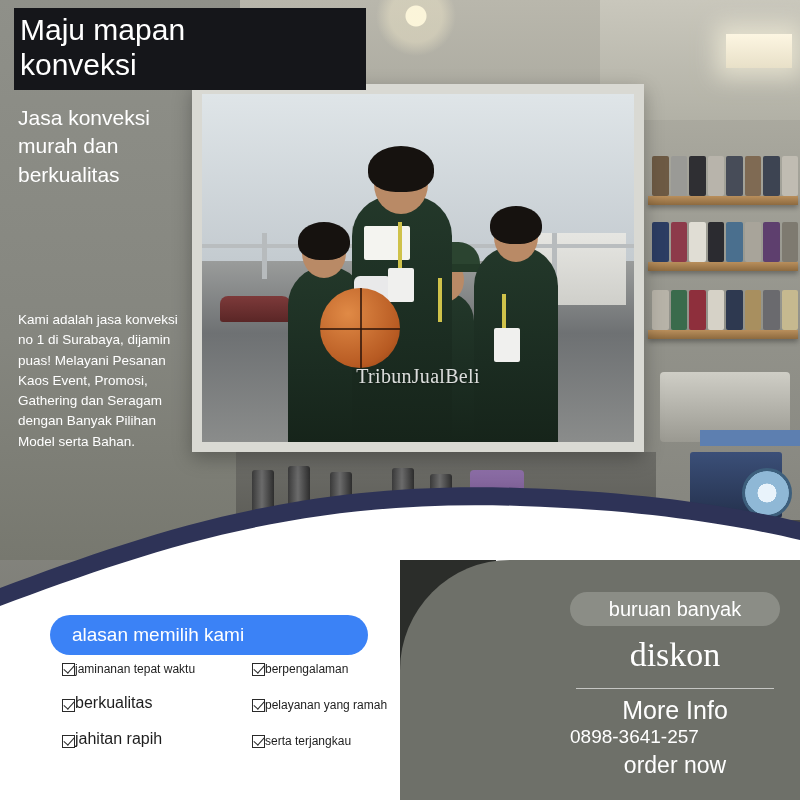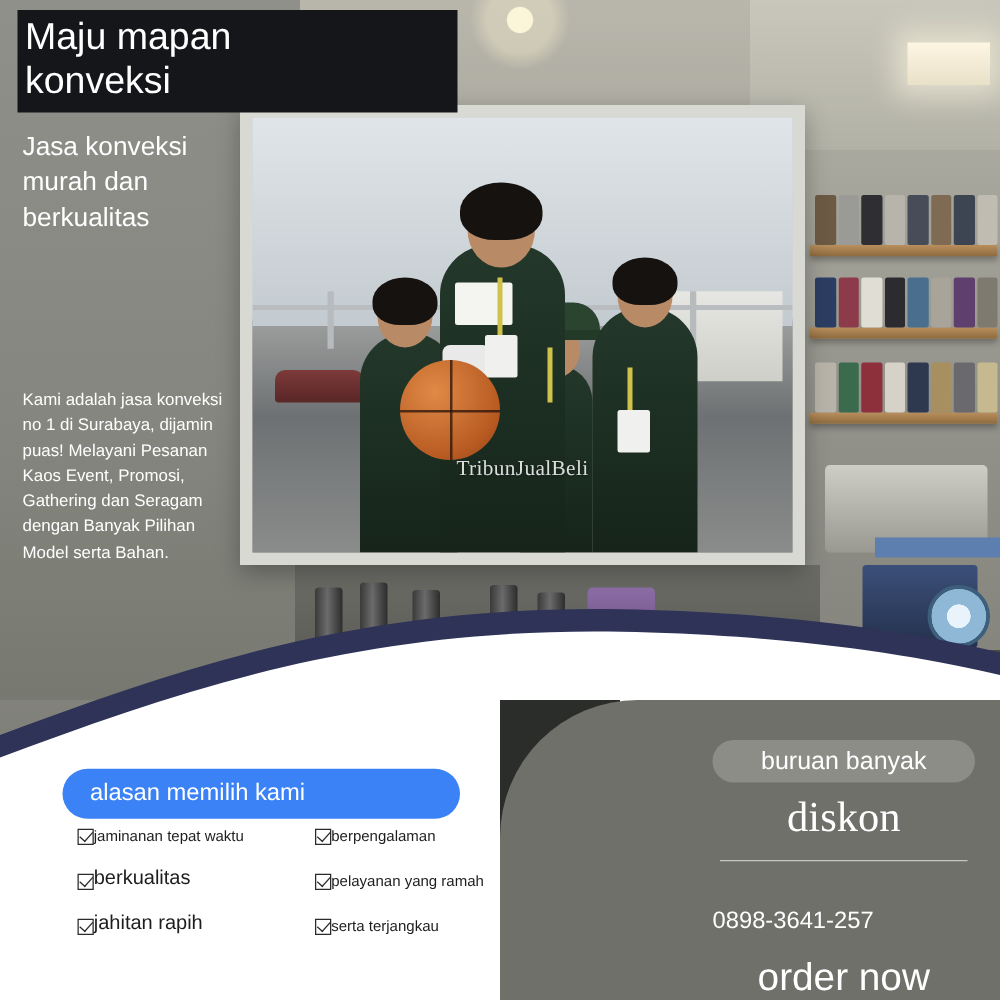--- a/index.html
+++ b/index.html
@@ -130,21 +130,21 @@
   }
   .ball::before { left: 50%; top: 0; width: 2px; height: 100%; }
   .ball::after { left: 0; top: 50%; width: 100%; height: 2px; }
   .mask { position: absolute; width: 38px; height: 26px; border-radius: 6px;
     background: #e9e9ea; }
   .badge-card { position: absolute; width: 26px; height: 34px; background: #f0f0ee; border-radius: 2px; }
   .lanyard { position: absolute; width: 4px; background: #cfc24a; }
   .paper { position: absolute; width: 46px; height: 34px; background: #f4f4f0; border-radius: 2px; }
   .watermark {
     position: absolute; left: 50%; top: 78%; transform: translateX(-50%);
-    color: rgba(255,255,255,0.85); font-size: 17px; letter-spacing: .3px;
+    color: rgba(255,255,255,0.85); font-size: 20px; letter-spacing: .3px;
     font-family: "Liberation Serif", serif; white-space: nowrap;
     text-shadow: 0 1px 2px rgba(0,0,0,0.4);
   }
 
   
   .title-block {
     position: absolute; left: 14px; top: 8px; width: 352px; height: 82px;
     background: #15161a;
   }
   .title-text {
@@ -218,21 +218,21 @@
   .promo-moreinfo {
     position: absolute; left: 570px; top: 696px; width: 210px; text-align: center;
     color: #ffffff; font-size: 25px;
   }
   .promo-phone {
     position: absolute; left: 570px; top: 726px; width: 210px; 
     color: #ffffff; font-size: 19px;
   }
   .promo-order {
     position: absolute; left: 570px; top: 752px; width: 210px; text-align: center;
-    color: #ffffff; font-size: 31px; margin-top: 12px;
+    color: #ffffff; font-size: 23px;
   }
 </style>
 </head>
 <body>
 
 <div id="poster">
 
   <div class="bg-photo">
     <div class="wall-left"></div>
     <div class="wall-right"></div>
@@ -374,16 +374,17 @@
     </div>
   </div>
 
   <div class="promo-edge"></div>
   <div class="promo-dark"></div>
   <div class="promo-pill">
     <span>buruan banyak</span>
   </div>
   <div class="promo-diskon">diskon</div>
   <div class="promo-divider"></div>
+  <div class="promo-moreinfo">More Info</div>
   <div class="promo-phone">0898-3641-257</div>
   <div class="promo-order">order now</div>
 
 </div>
 
 </body></html>

